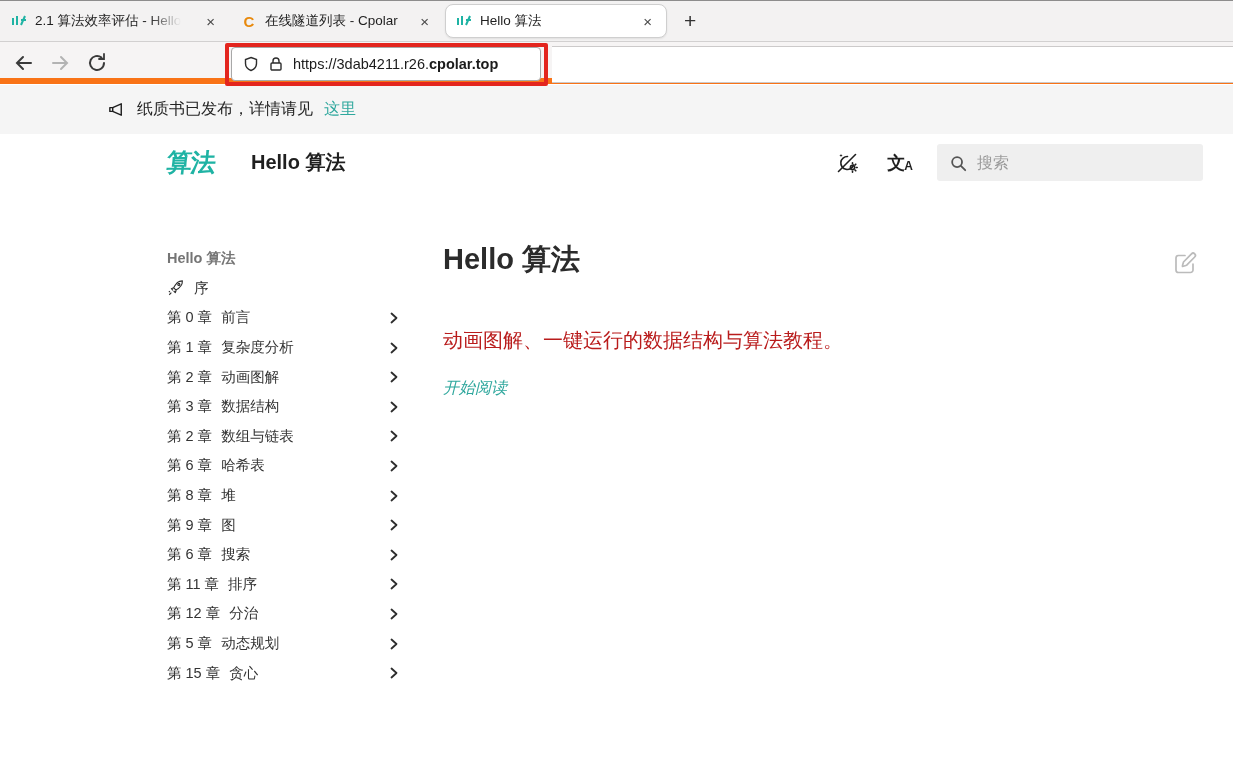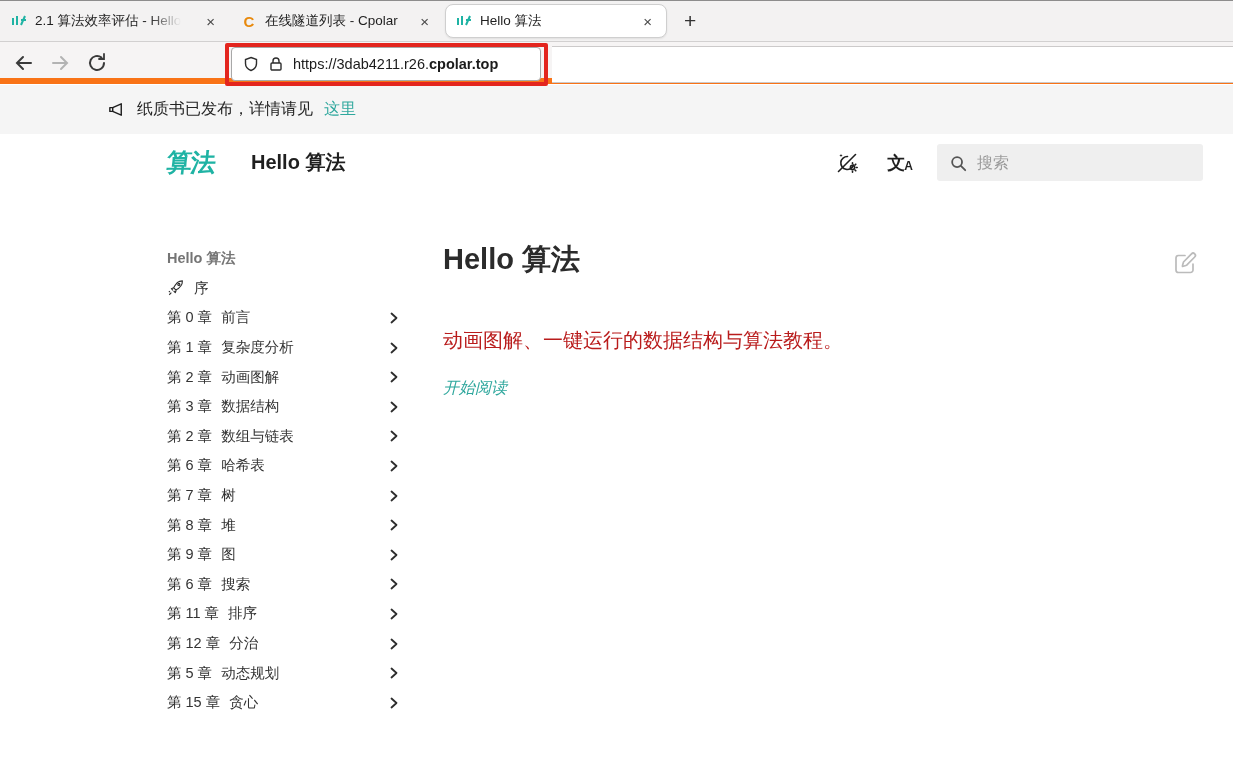--- a/index.html
+++ b/index.html
@@ -256,29 +256,20 @@
   <div class="nav-row">
     <span class="ch-num">第 6 章</span>
     <span class="ch-name">哈希表</span>
     <span class="chevron">
       <svg viewBox="0 0 10 14" fill="none" stroke="currentColor" stroke-width="1.8" stroke-linecap="round" stroke-linejoin="round">
         <path d="M2.5 2.5L7.5 7l-5 4.5"></path>
           </svg>
     </span>
   </div>
 
-  <div class="nav-row">
-    <span class="ch-num">第 7 章</span>
-    <span class="ch-name">树</span>
-    <span class="chevron">
-      <svg viewBox="0 0 10 14" fill="none" stroke="currentColor" stroke-width="1.8" stroke-linecap="round" stroke-linejoin="round">
-        <path d="M2.5 2.5L7.5 7l-5 4.5"></path>
-          </svg>
-    </span>
-  </div>
 
   <div class="nav-row">
     <span class="ch-num">第 8 章</span>
     <span class="ch-name">堆</span>
     <span class="chevron">
       <svg viewBox="0 0 10 14" fill="none" stroke="currentColor" stroke-width="1.8" stroke-linecap="round" stroke-linejoin="round">
         <path d="M2.5 2.5L7.5 7l-5 4.5"></path>
           </svg>
     </span>
   </div>

